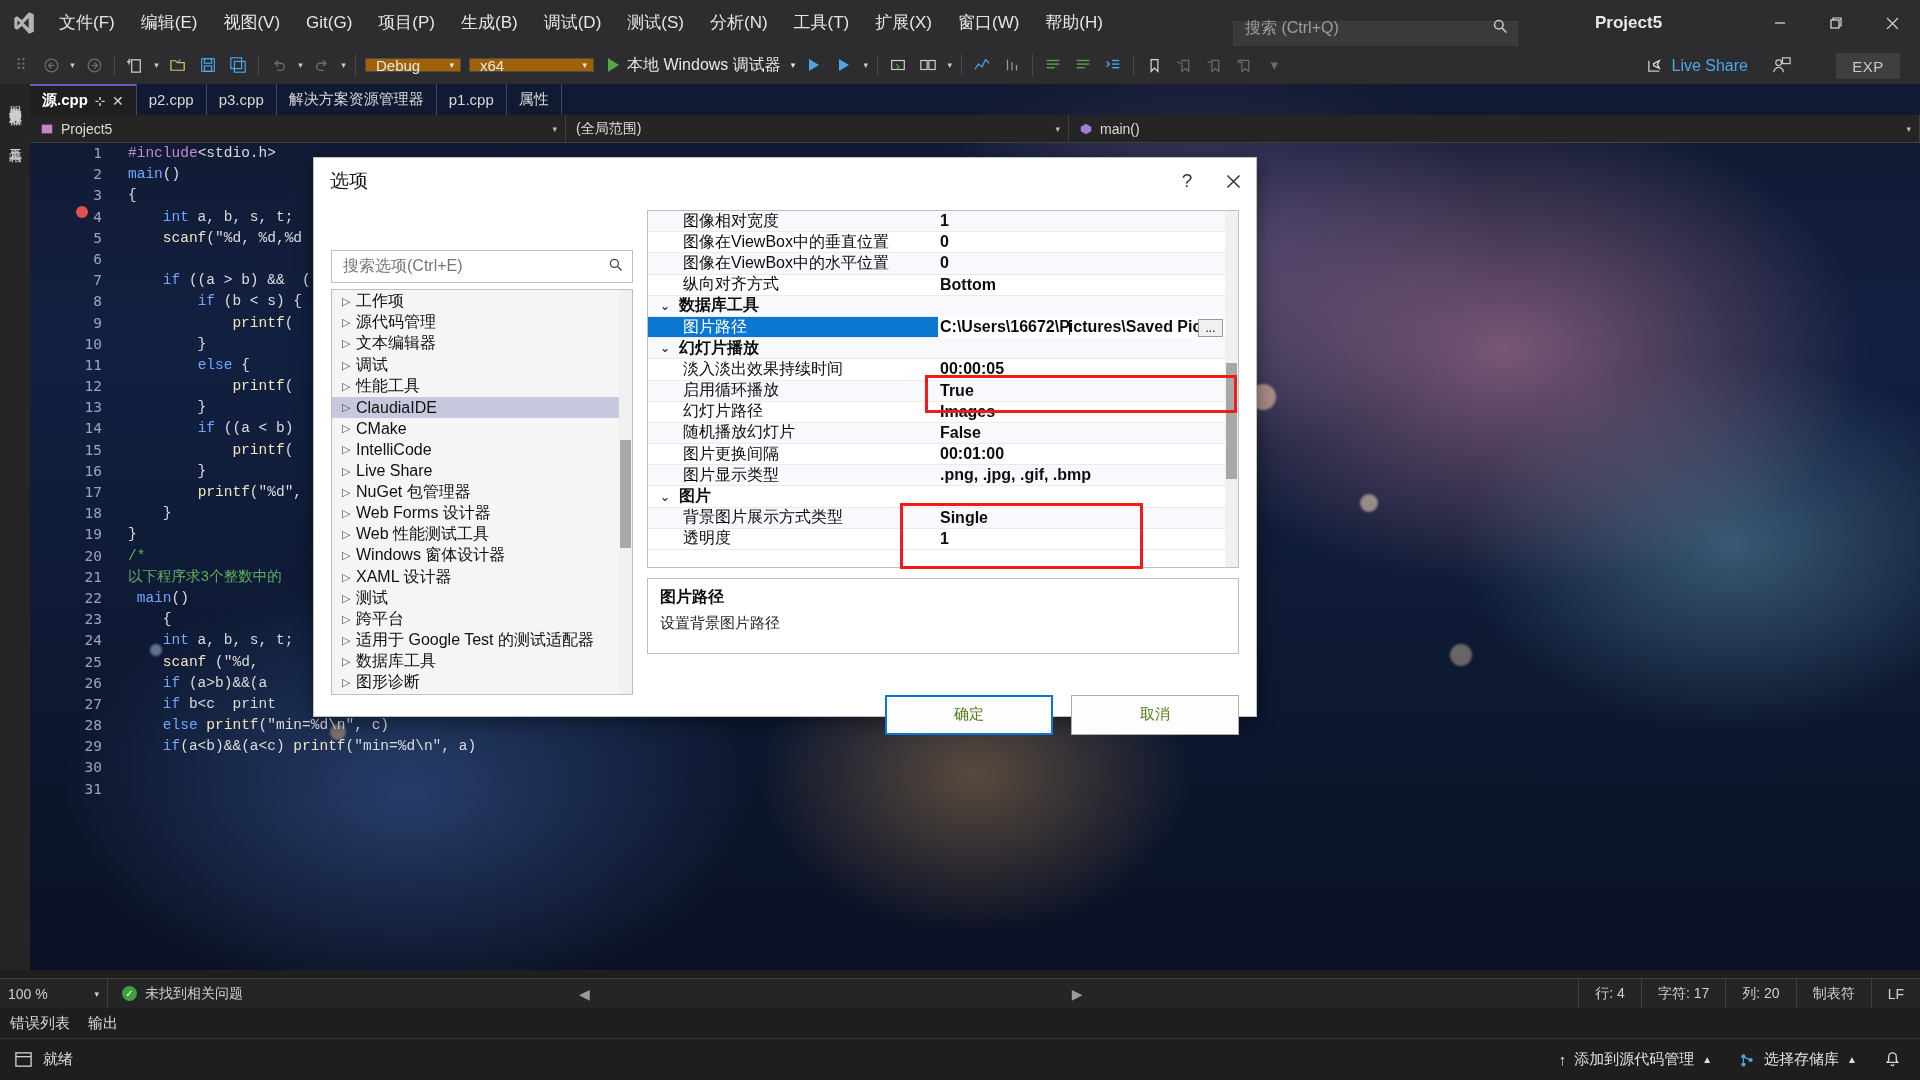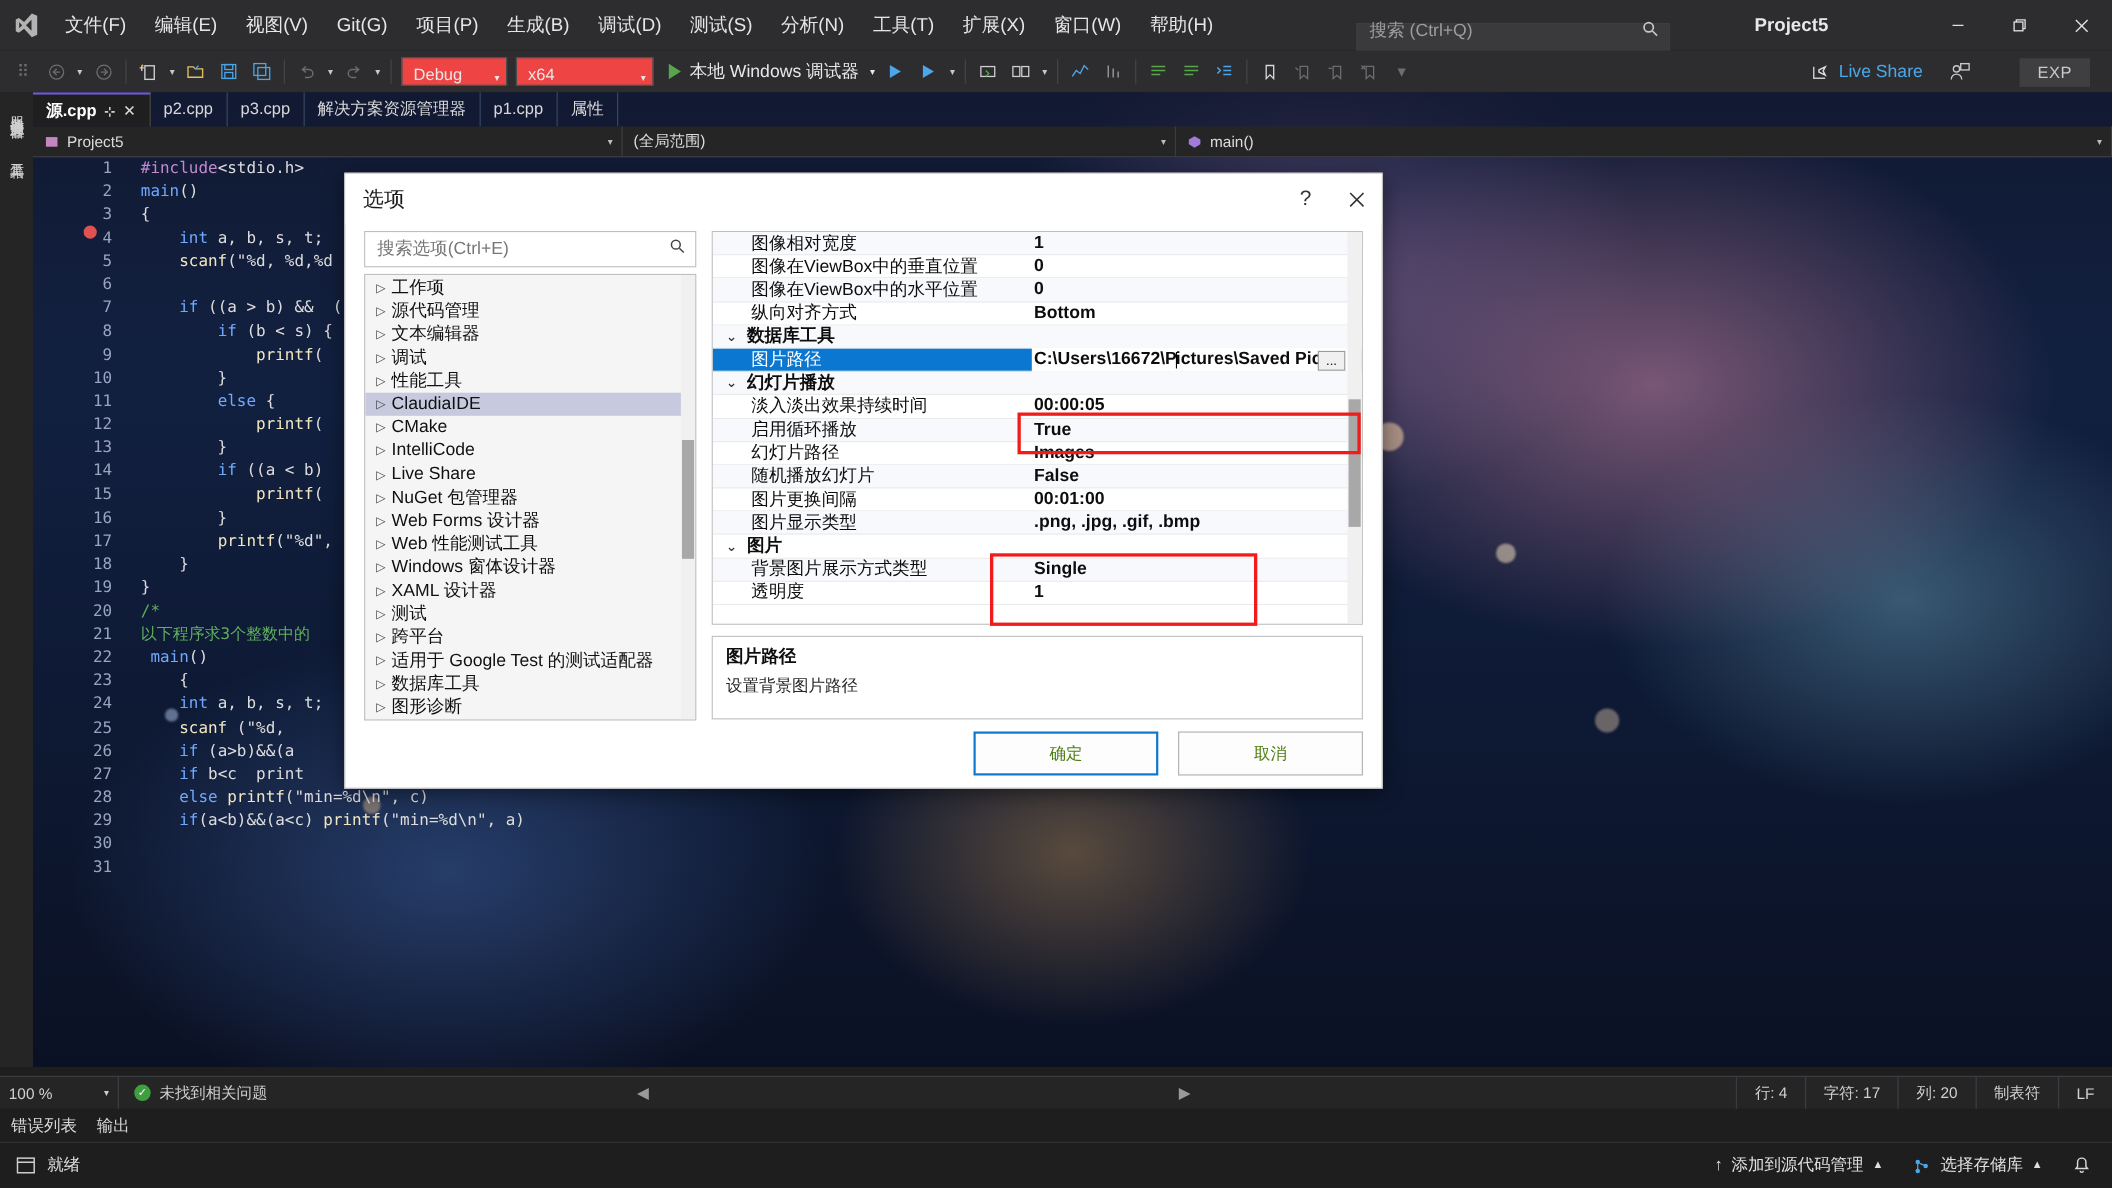--- a/index.html
+++ b/index.html
@@ -43,22 +43,22 @@
     background: #2d2d30; display: flex; align-items: center; padding-left: 6px;
   }
   .tb-ico {
     width: 30px; height: 30px; display: flex; align-items: center; justify-content: center;
     color: #c9c9c9; font-size: 15px; flex: none;
   }
   .tb-ico.dim { color: #6d6d6d; }
   .tb-sep { width: 1px; height: 22px; background: #484848; margin: 0 5px; flex: none; }
   .tb-caret { font-size: 9px; color: #c9c9c9; width: 13px; display: flex; align-items: center; justify-content: center; }
   .tb-combo {
-    height: 26px; background: #ef4444; border: 1px solid #4a4a4c; color: #e8e8e8;
-    font-size: 15px; display: flex; align-items: flex-end; padding: 0 6px 0 10px; margin: 0 4px;
+    height: 14px; background: #a16207; border: 1px solid #4a4a4c; color: #e8e8e8;
+    font-size: 15px; display: flex; align-items: center; padding: 0 6px 0 10px; margin: 0 4px;
   }
   .tb-combo .cval { flex: 1; white-space: nowrap; }
   .tb-combo .cc { font-size: 9px; margin-left: 12px; }
   .tb-run { display: flex; align-items: center; color: #e8e8e8; font-size: 16px; padding: 0 4px; white-space: nowrap; }
   .tri-green { width: 0; height: 0; border-left: 11px solid #57a64a; border-top: 7px solid transparent; border-bottom: 7px solid transparent; margin: 0 8px 0 6px; }
   .tri-blue { width: 0; height: 0; border-left: 10px solid #4ca6e8; border-top: 6px solid transparent; border-bottom: 6px solid transparent; }
   .liveshare {
     position: absolute; right: 172px; top: 6px; height: 27px; display: flex; align-items: center;
     color: #4aa8e8; font-size: 16px; gap: 7px;
   }
@@ -125,21 +125,21 @@
     position: absolute; left: 30px; top: 143px; right: 20px; bottom: 138px;
     font-family: "DejaVu Sans Mono", "Liberation Mono", monospace;
     font-size: 14.5px; line-height: 21.2px; color: #dcdcdc;
   }
   .gutter {
     position: absolute; left: 0; top: 0; width: 82px; height: 100%;
     text-align: right; color: #9aa4c0; padding-right: 10px;
   }
   .gutter div { height: 21.2px; }
   .codelines { position: absolute; left: 98px; top: 0; right: 0; }
-  .cl { height: 21.2px; white-space: pre; }
+  .cl { height: 21.2px; white-space: pre; font-family: Liberation Mono, monospace; }
   .kw { color: #6fa8ff; }
   .pp { color: #c08ad0; }
   .cm { color: #5faf5f; }
   .fn { color: #f0e6c0; }
   .brk { position: absolute; left: 46px; }
   .dot-red { width: 12px; height: 12px; border-radius: 50%; background: #e05252; display: inline-block; }
 
   
   .zoombar {
     position: absolute; left: 0; bottom: 72px; width: 1920px; height: 30px;
@@ -182,21 +182,21 @@
     height: 48px; display: flex; align-items: center; padding: 0 0 0 16px;
     color: #1a1a1a; font-size: 19px; background: #fff;
   }
   .dlg-title .t { flex: 1; }
   .dlg-help, .dlg-close {
     width: 46px; height: 46px; display: flex; align-items: center; justify-content: center;
     color: #333; font-size: 19px;
   }
   .dlg-body { flex: 1; display: flex; padding: 6px 17px 0 17px; gap: 14px; }
 
-  .dlg-left { width: 302px; display: flex; flex-direction: column; }
+  .dlg-left { width: 302px; display: flex; flex-direction: column; margin-top: 40px; }
   .opt-search {
     height: 33px; border: 1px solid #bfbfbf; background: #fff; display: flex;
     align-items: center; padding: 0 8px 0 11px; margin-bottom: 6px;
   }
   .opt-search .ph { flex: 1; color: #777; font-size: 16px; }
   .opt-search .mag { color: #444; }
   .tree {
     flex: 1; border: 1px solid #bfbfbf; background: #f5f5f5; overflow: hidden;
     position: relative;
   }

